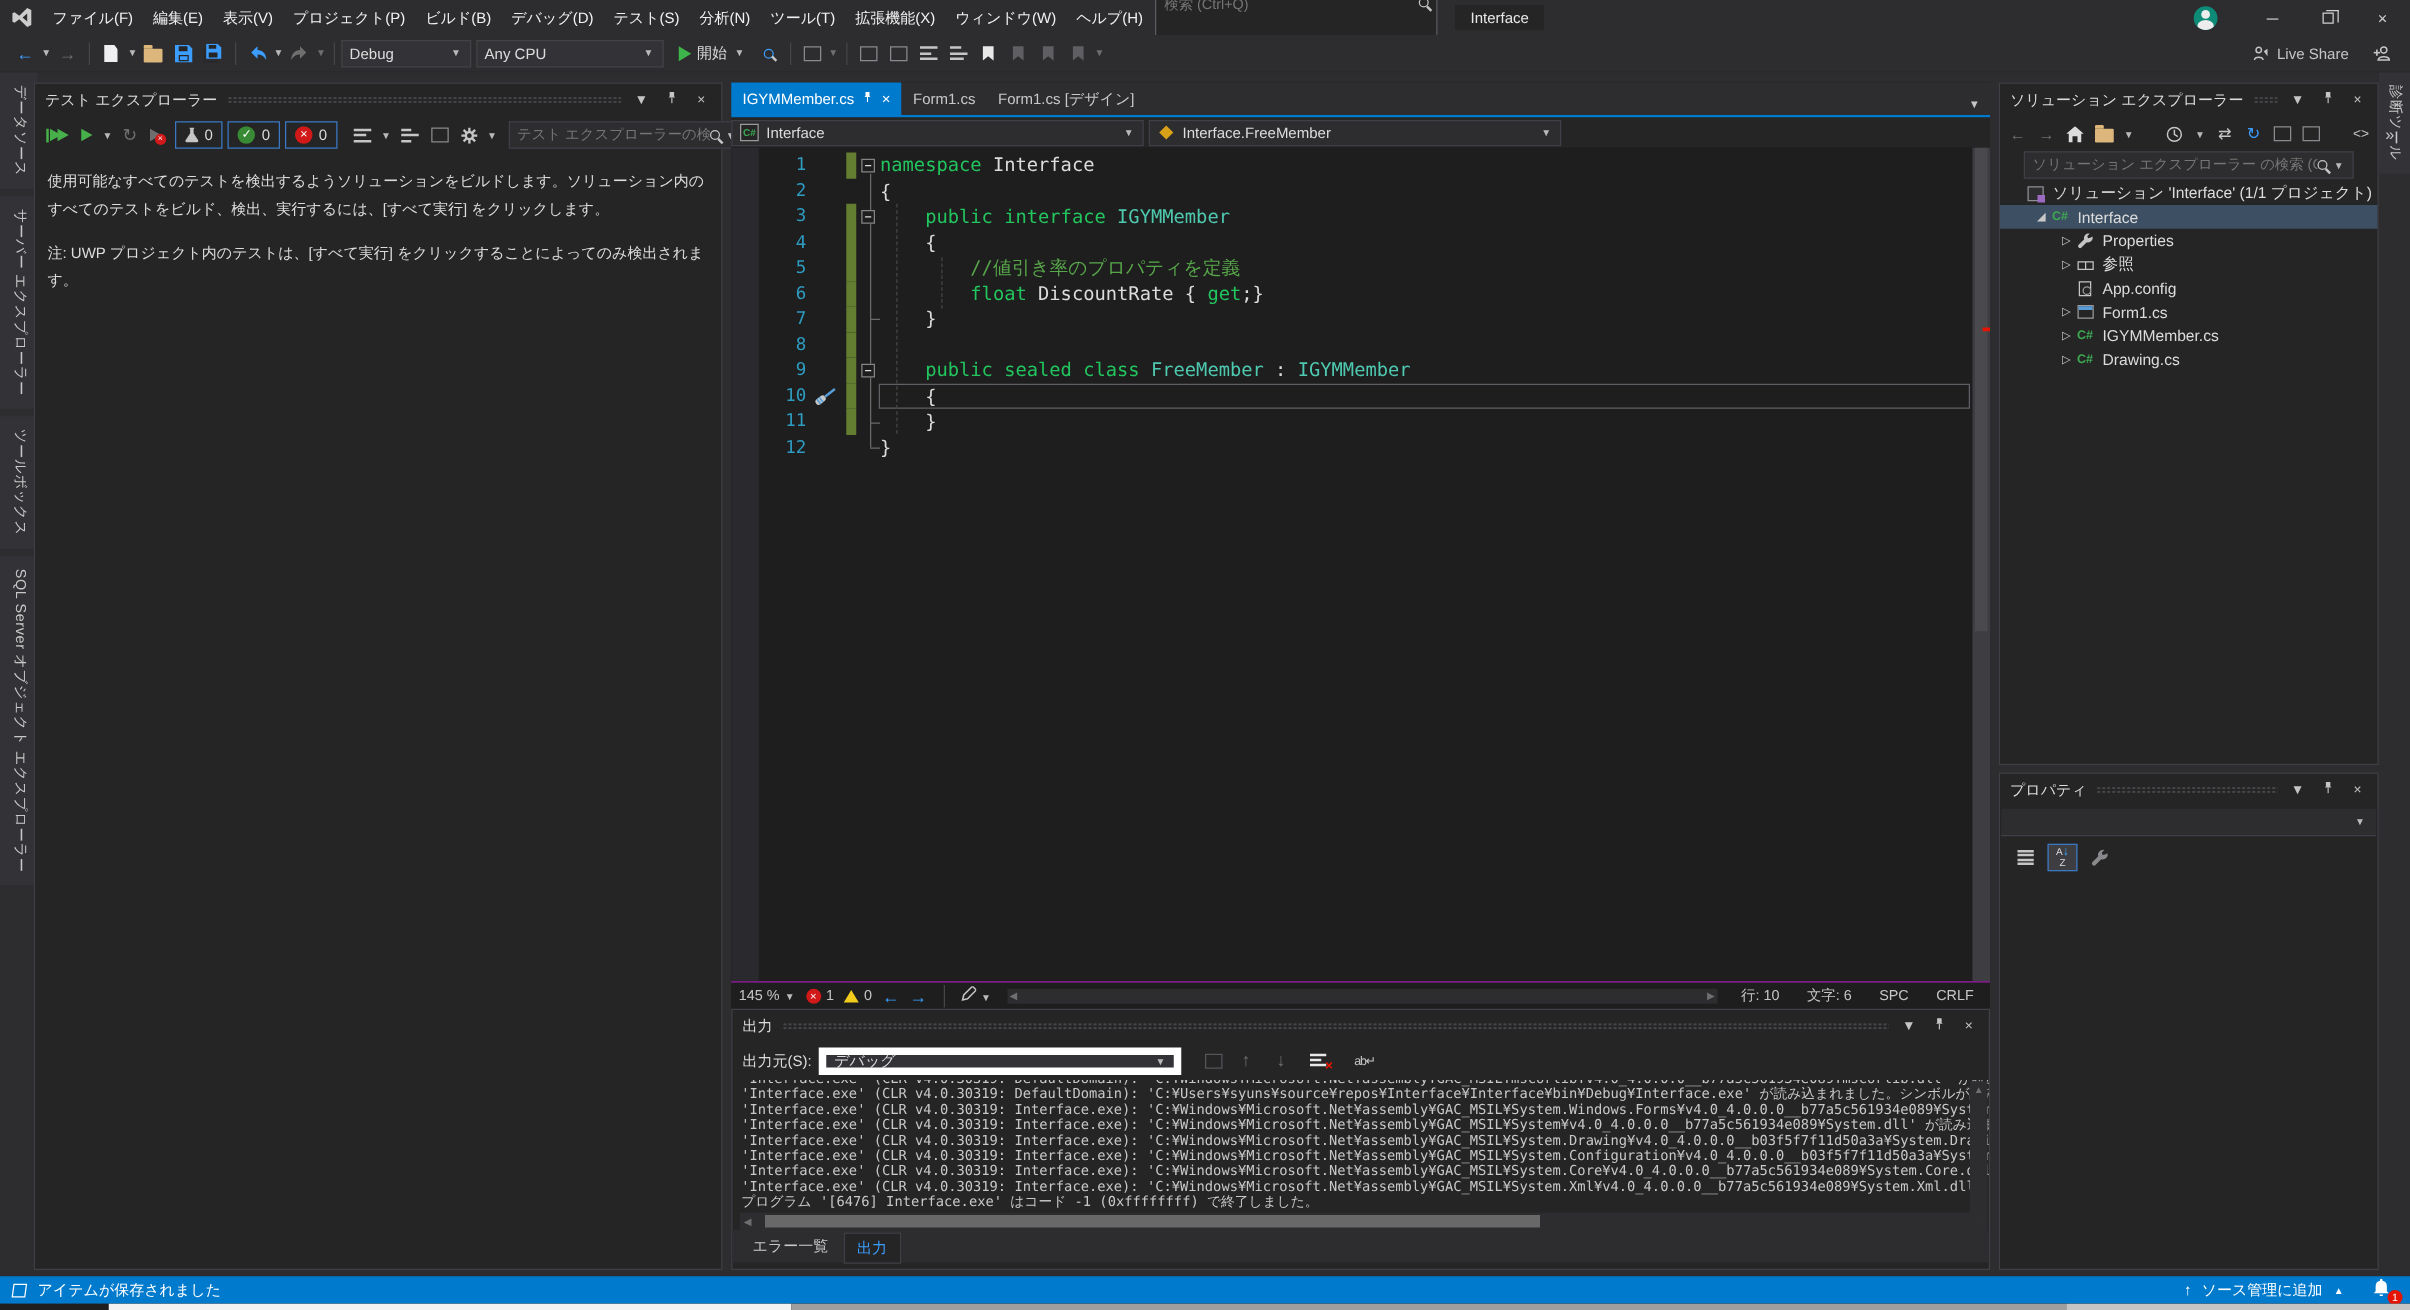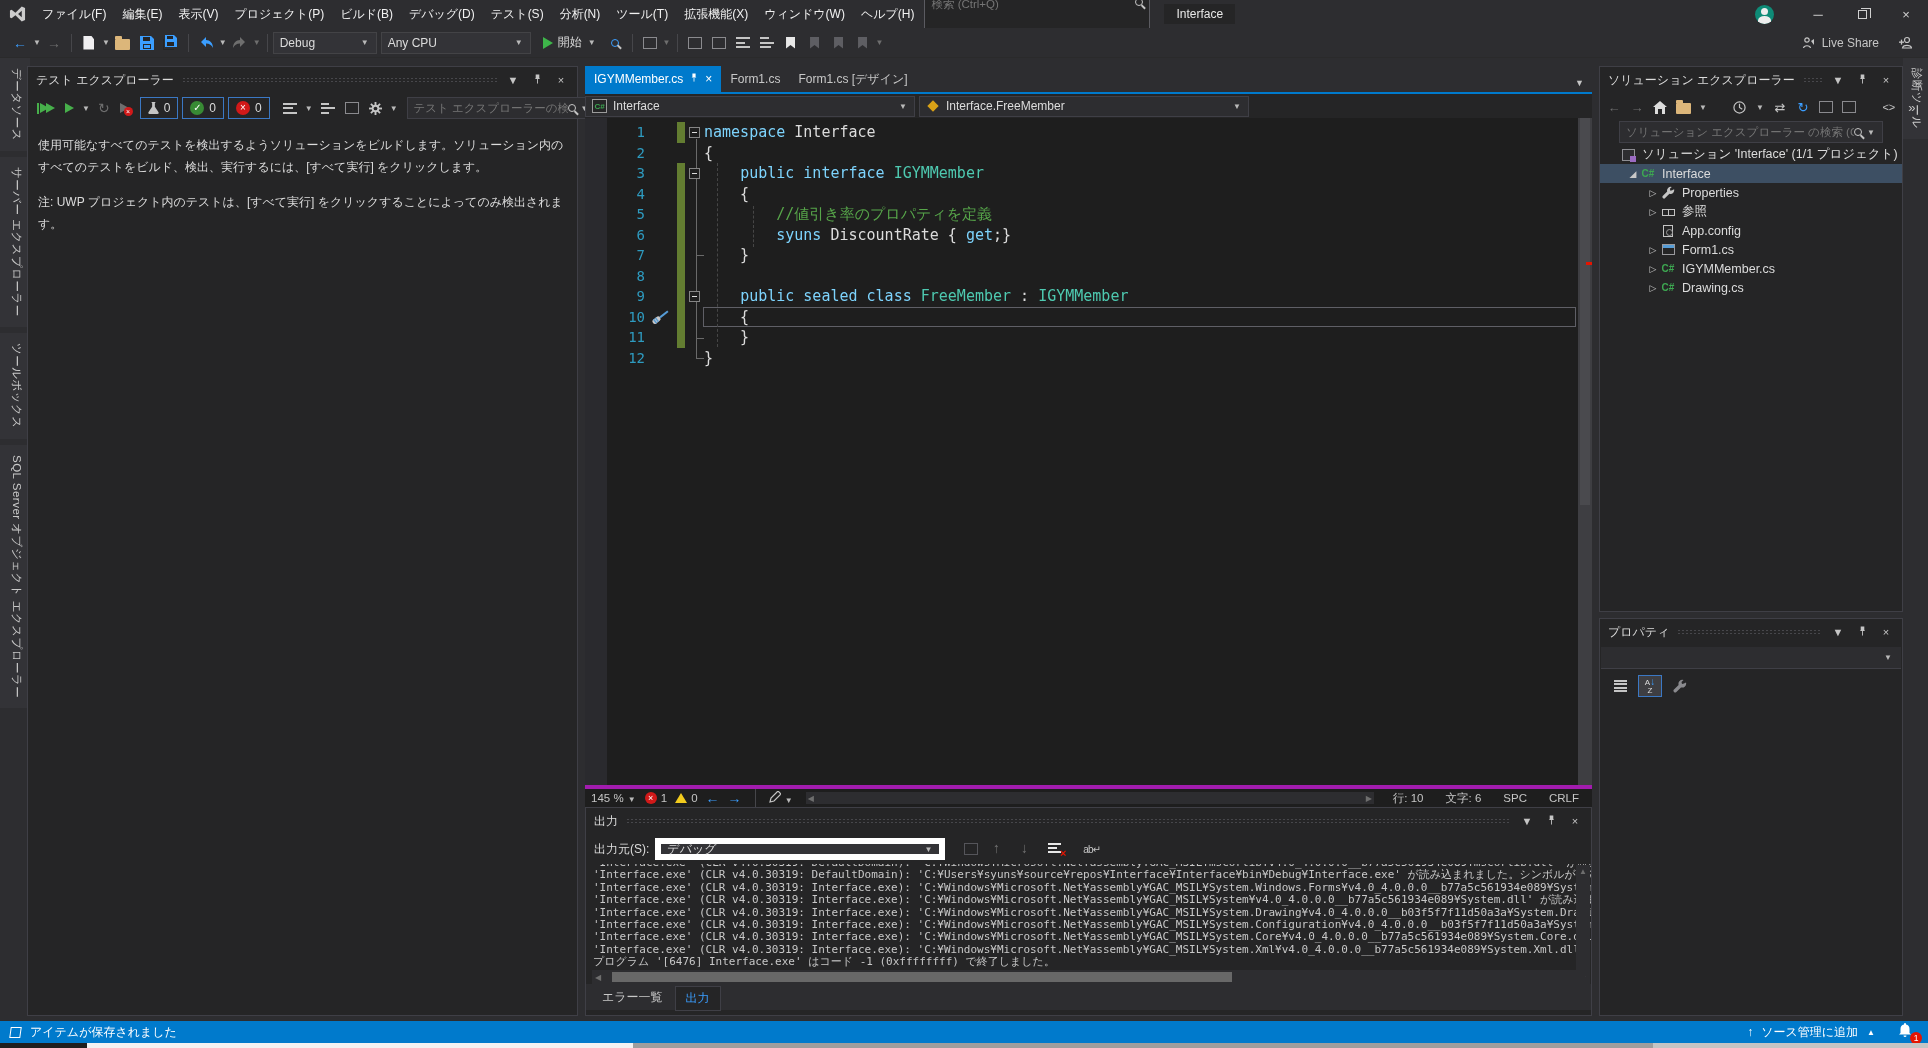--- a/index.html
+++ b/index.html
@@ -108,29 +108,29 @@
     font-size:14px; line-height:20.5px; flex:none; }
   .gl { width:26px; flex:none; position:relative; }
   .gb { width:8px; flex:none; }
   .gb.on { background:#637D31; }
   .fm { width:18px; flex:none; display:flex; align-items:center; justify-content:center; position:relative; z-index:2; }
   .fbox { width:11px; height:11px; border:1px solid #858585; background:#1E1E1E; position:relative; }
   .fbox::after { content:""; position:absolute; left:2px; top:4px; width:5px; height:1px; background:#DCDCDC; }
   .ct { flex:1; margin:0; font-family:"DejaVu Sans Mono",monospace; font-size:15px; line-height:18.5px;
     color:#DCDCDC; white-space:pre; border:1px solid transparent; }
   .cl.cur .ct { border-color:#5F5F66; }
-  .tk-kw { color:#7dd3fc; } .tk-typ { color:#4EC9B0; } .tk-cmt { color:#57A64A; }
+  .tk-kw { color:#22c55e; } .tk-typ { color:#4EC9B0; } .tk-cmt { color:#57A64A; }
   .fold-vline { position:absolute; width:1px; background:#6A6A6A; left:89px; z-index:1; }
   .fold-stub { position:absolute; width:8px; height:1px; background:#6A6A6A; left:89px; z-index:1; }
   .iguide { position:absolute; width:1px; border-left:1px dashed #464646; z-index:0; }
   .vsb { position:absolute; right:0; top:0; width:14px; height:100%; background:#3E3E42; }
   .vsb .thumb { position:absolute; left:2px; right:2px; top:0; height:58%; background:#4A4A4E; }
   .vsb .mark-red { position:absolute; right:0; width:6px; height:3px; background:#E51400; top:144px; }
 
-  .estatus { height:22px; background:#1E1E1E; border-top:4px solid #a21caf; display:flex; align-items:center;
+  .estatus { height:22px; background:#1E1E1E; border-top:1px solid #a21caf; display:flex; align-items:center;
     font-size:11.5px; color:#C5C5C5; padding:0 6px; gap:8px; }
   .warn-tri { width:0; height:0; border-left:6px solid transparent; border-right:6px solid transparent;
     border-bottom:10px solid #F2CB1D; position:relative; }
   .hscroll { flex:1; height:12px; background:#2D2D30; position:relative; margin:0 4px; display:flex; align-items:center; }
   .hscroll .tri { font-size:8px; color:#6E6E6E; padding:0 2px; }
   .pos-item { padding:0 7px; }
 
   
   #outputPanel { left:585px; top:807px; width:1007px; height:209px; }
   .op-toolbar { height:30px; display:flex; align-items:center; padding:0 8px; gap:6px; font-size:12px; color:#DCDCDC; }
@@ -534,21 +534,21 @@
             <span class="gl"></span>
             <span class="gb on"></span>
             <span class="fm"></span>
             <pre class="ct"><span>        </span><span class="tk-cmt">//値引き率のプロパティを定義</span></pre>
           </div>
           <div class="cl">
             <span class="ln">6</span>
             <span class="gl"></span>
             <span class="gb on"></span>
             <span class="fm"></span>
-            <pre class="ct"><span>        </span><span class="tk-kw">syuns</span><span> DiscountRate { </span><span class="tk-kw">get</span><span>;}</span></pre>
+            <pre class="ct"><span>        </span><span class="tk-kw">float</span><span> DiscountRate { </span><span class="tk-kw">get</span><span>;}</span></pre>
           </div>
           <div class="cl">
             <span class="ln">7</span>
             <span class="gl"></span>
             <span class="gb on"></span>
             <span class="fm"></span>
             <pre class="ct"><span>    }</span></pre>
           </div>
           <div class="cl">
             <span class="ln">8</span>

